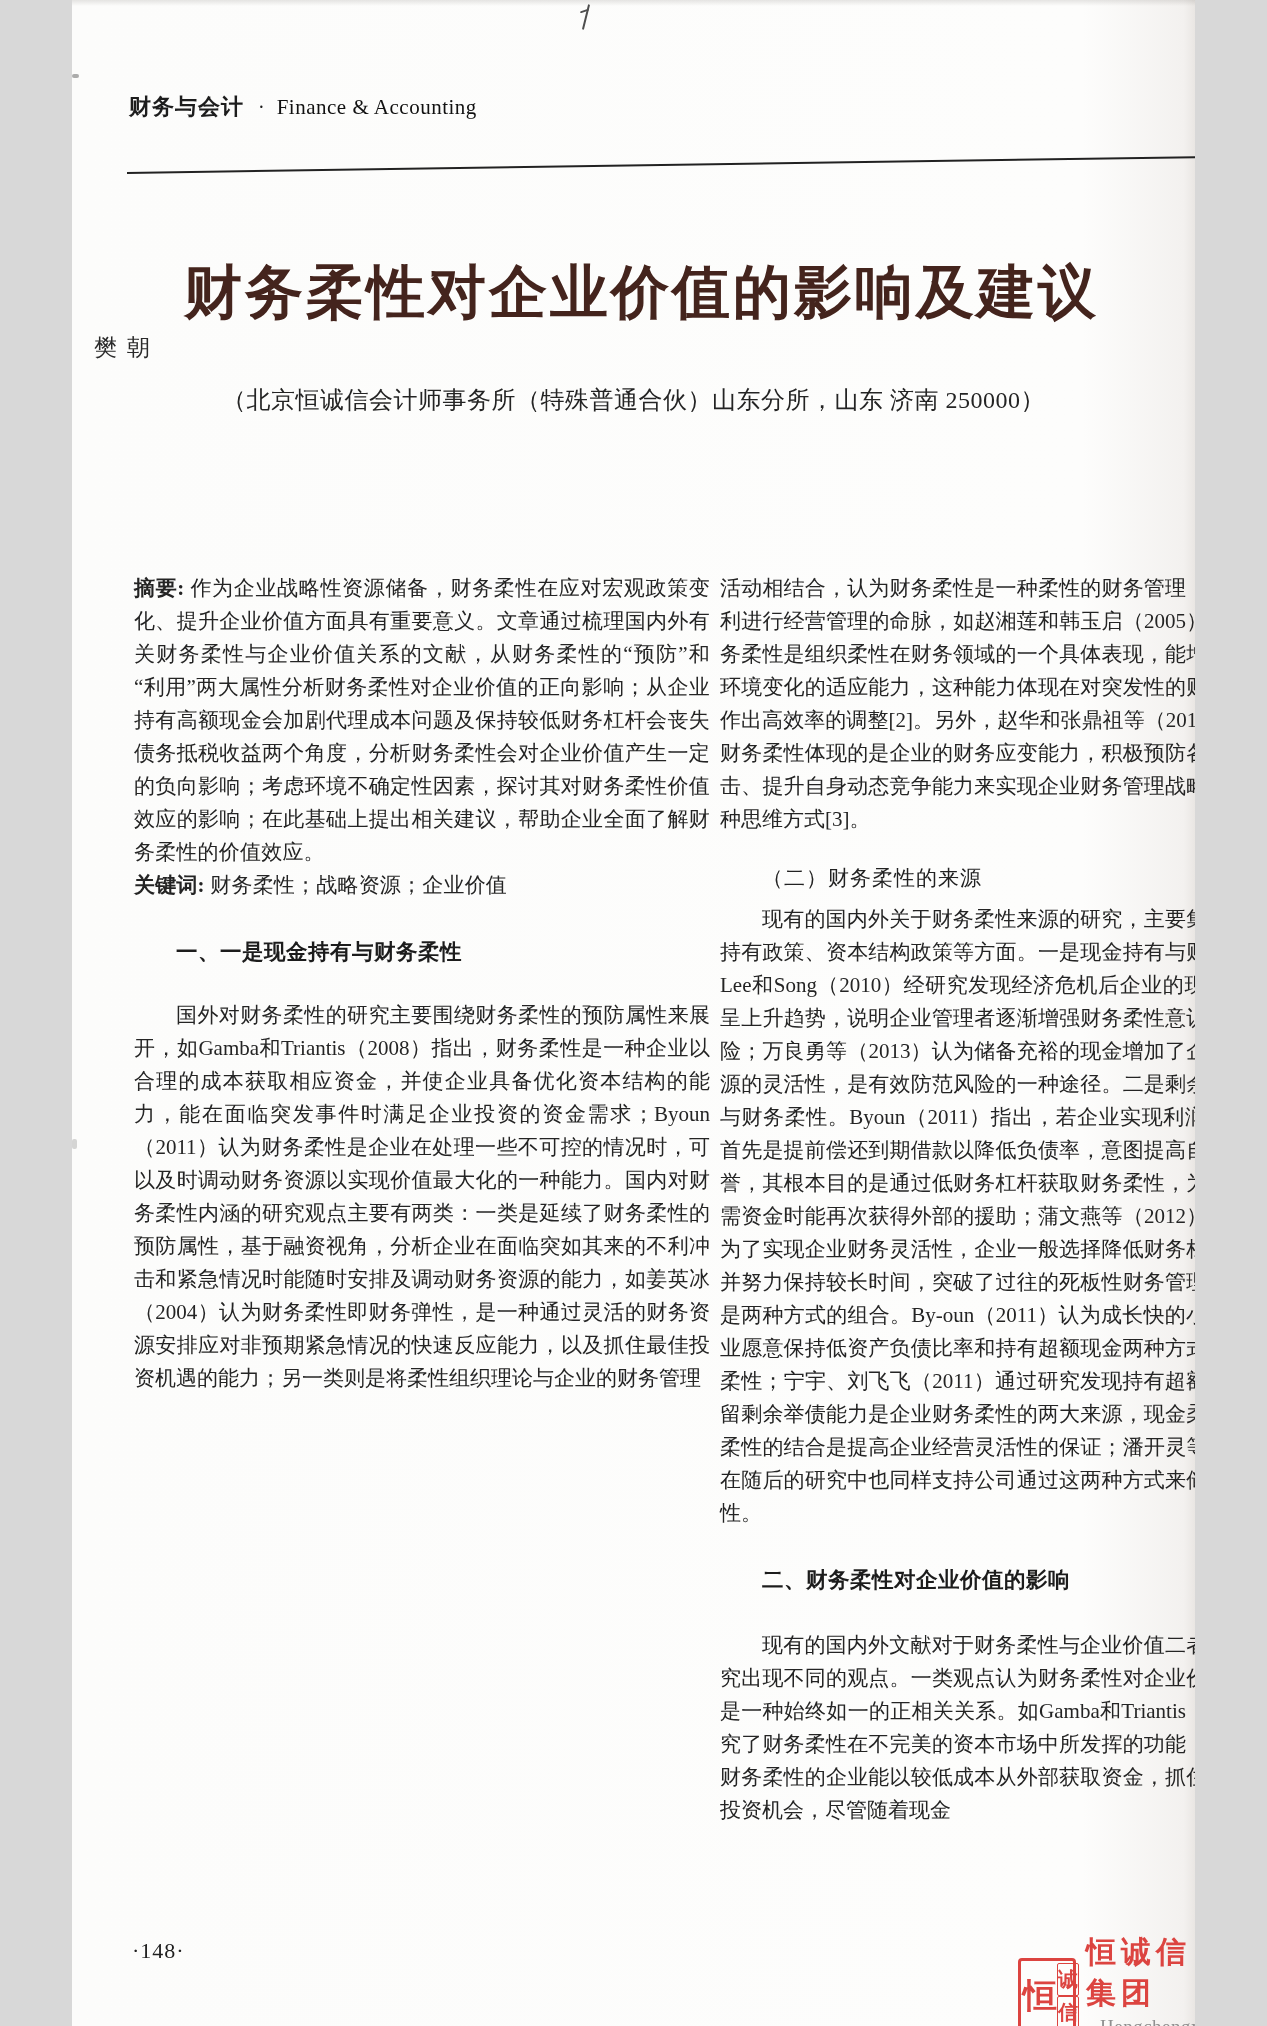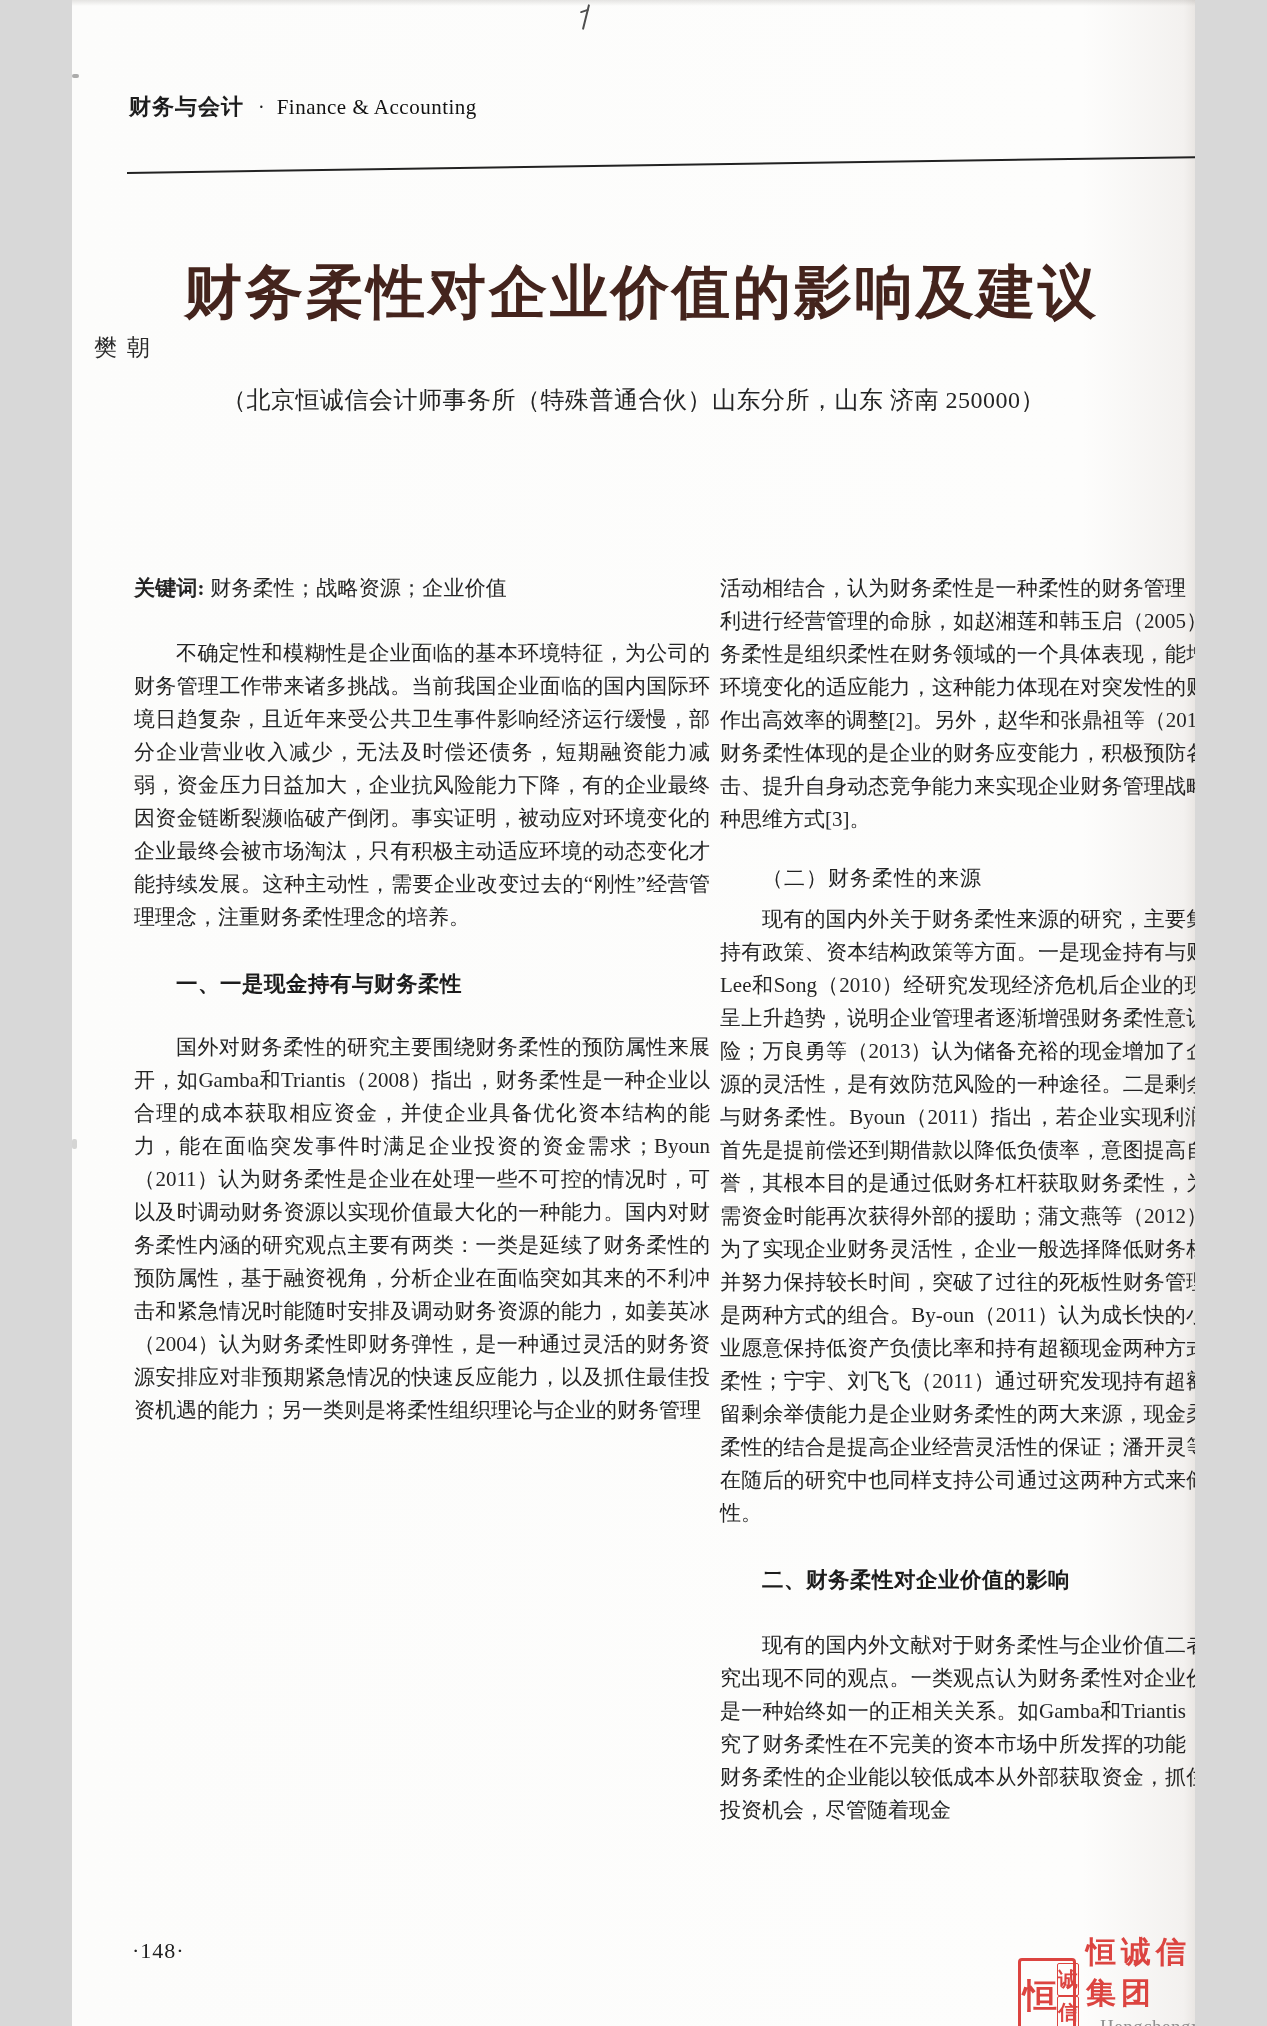--- a/index.html
+++ b/index.html
@@ -80,22 +80,22 @@
   <div class="journal-header">
     <span class="journal-cn">财务与会计</span><span class="journal-sep">·</span><span class="journal-en">Finance &amp; Accounting</span>
   </div>
   <div class="header-rule"></div>
 
   <h1 class="article-title" style="color: rgb(68, 36, 29);">财务柔性对企业价值的影响及建议</h1>
   <div class="article-author">樊朝</div>
   <div class="article-affiliation">（北京恒诚信会计师事务所（特殊普通合伙）山东分所，山东 济南 250000）</div>
 
   <div class="col col-left">
+    <p class="abstract"><span class="abs-label">摘要:</span><span> 作为企业战略性资源储备，财务柔性在应对宏观政策变化、提升企业价值方面具有重要意义。文章通过梳理国内外有关财务柔性与企业价值关系的文献，从财务柔性的“预防”和“利用”两大属性分析财务柔性对企业价值的正向影响；从企业持有高额现金会加剧代理成本问题及保持较低财务杠杆会丧失债务抵税收益两个角度，分析财务柔性会对企业价值产生一定的负向影响；考虑环境不确定性因素，探讨其对财务柔性价值效应的影响；在此基础上提出相关建议，帮助企业全面了解财务柔性的价值效应。</span></p>
     <p class="abstract"><span class="kw-label">关键词:</span><span> 财务柔性；战略资源；企业价值</span></p>
-    <p class="indent para-intro">不确定性和模糊性是企业面临的基本环境特征，为公司的财务管理工作带来诸多挑战。当前我国企业面临的国内国际环境日趋复杂，且近年来受公共卫生事件影响经济运行缓慢，部分企业营业收入减少，无法及时偿还债务，短期融资能力减弱，资金压力日益加大，企业抗风险能力下降，有的企业最终因资金链断裂濒临破产倒闭。事实证明，被动应对环境变化的企业最终会被市场淘汰，只有积极主动适应环境的动态变化才能持续发展。这种主动性，需要企业改变过去的“刚性”经营管理理念，注重财务柔性理念的培养。</p>
     <h2 class="sec-heading h1-left">一、一是现金持有与财务柔性</h2>
     <p class="indent">国外对财务柔性的研究主要围绕财务柔性的预防属性来展开，如Gamba和Triantis（2008）指出，财务柔性是一种企业以合理的成本获取相应资金，并使企业具备优化资本结构的能力，能在面临突发事件时满足企业投资的资金需求；Byoun（2011）认为财务柔性是企业在处理一些不可控的情况时，可以及时调动财务资源以实现价值最大化的一种能力。国内对财务柔性内涵的研究观点主要有两类：一类是延续了财务柔性的预防属性，基于融资视角，分析企业在面临突如其来的不利冲击和紧急情况时能随时安排及调动财务资源的能力，如姜英冰（2004）认为财务柔性即财务弹性，是一种通过灵活的财务资源安排应对非预期紧急情况的快速反应能力，以及抓住最佳投资机遇的能力；另一类则是将柔性组织理论与企业的财务管理</p>
   </div>
 
   <div class="col col-right">
     <p>活动相结合，认为财务柔性是一种柔性的财务管理，是企业顺利进行经营管理的命脉，如赵湘莲和韩玉启（2005）指出，财务柔性是组织柔性在财务领域的一个具体表现，能增强企业对环境变化的适应能力，这种能力体现在对突发性的财务问题上作出高效率的调整[2]。另外，赵华和张鼎祖等（2010）指出，财务柔性体现的是企业的财务应变能力，积极预防各种不利冲击、提升自身动态竞争能力来实现企业财务管理战略目标的一种思维方式[3]。</p>
     <h3 class="sub-heading sub-right">（二）财务柔性的来源</h3>
     <p class="indent">现有的国内外关于财务柔性来源的研究，主要集中于现金持有政策、资本结构政策等方面。一是现金持有与财务柔性。Lee和Song（2010）经研究发现经济危机后企业的现金持有量呈上升趋势，说明企业管理者逐渐增强财务柔性意识以规避风险；万良勇等（2013）认为储备充裕的现金增加了企业财务资源的灵活性，是有效防范风险的一种途径。二是剩余举债能力与财务柔性。Byoun（2011）指出，若企业实现利润的时候，首先是提前偿还到期借款以降低负债率，意图提高自身信用声誉，其根本目的是通过低财务杠杆获取财务柔性，为其日后急需资金时能再次获得外部的援助；蒲文燕等（2012）也指出，为了实现企业财务灵活性，企业一般选择降低财务杠杆的方式并努力保持较长时间，突破了过往的死板性财务管理思维。三是两种方式的组合。By-oun（2011）认为成长快的小型新兴企业愿意保持低资产负债比率和持有超额现金两种方式储备财务柔性；宁宇、刘飞飞（2011）通过研究发现持有超额现金与保留剩余举债能力是企业财务柔性的两大来源，现金柔性与负债柔性的结合是提高企业经营灵活性的保证；潘开灵等（2019）在随后的研究中也同样支持公司通过这两种方式来储备财务柔性。</p>
     <h2 class="sec-heading h2-right">二、财务柔性对企业价值的影响</h2>
     <p class="indent">现有的国内外文献对于财务柔性与企业价值二者关系的研究出现不同的观点。一类观点认为财务柔性对企业价值的影响是一种始终如一的正相关关系。如Gamba和Triantis（2008）研究了财务柔性在不完美的资本市场中所发挥的功能，指出拥有财务柔性的企业能以较低成本从外部获取资金，抓住有价值的投资机会，尽管随着现金</p>

